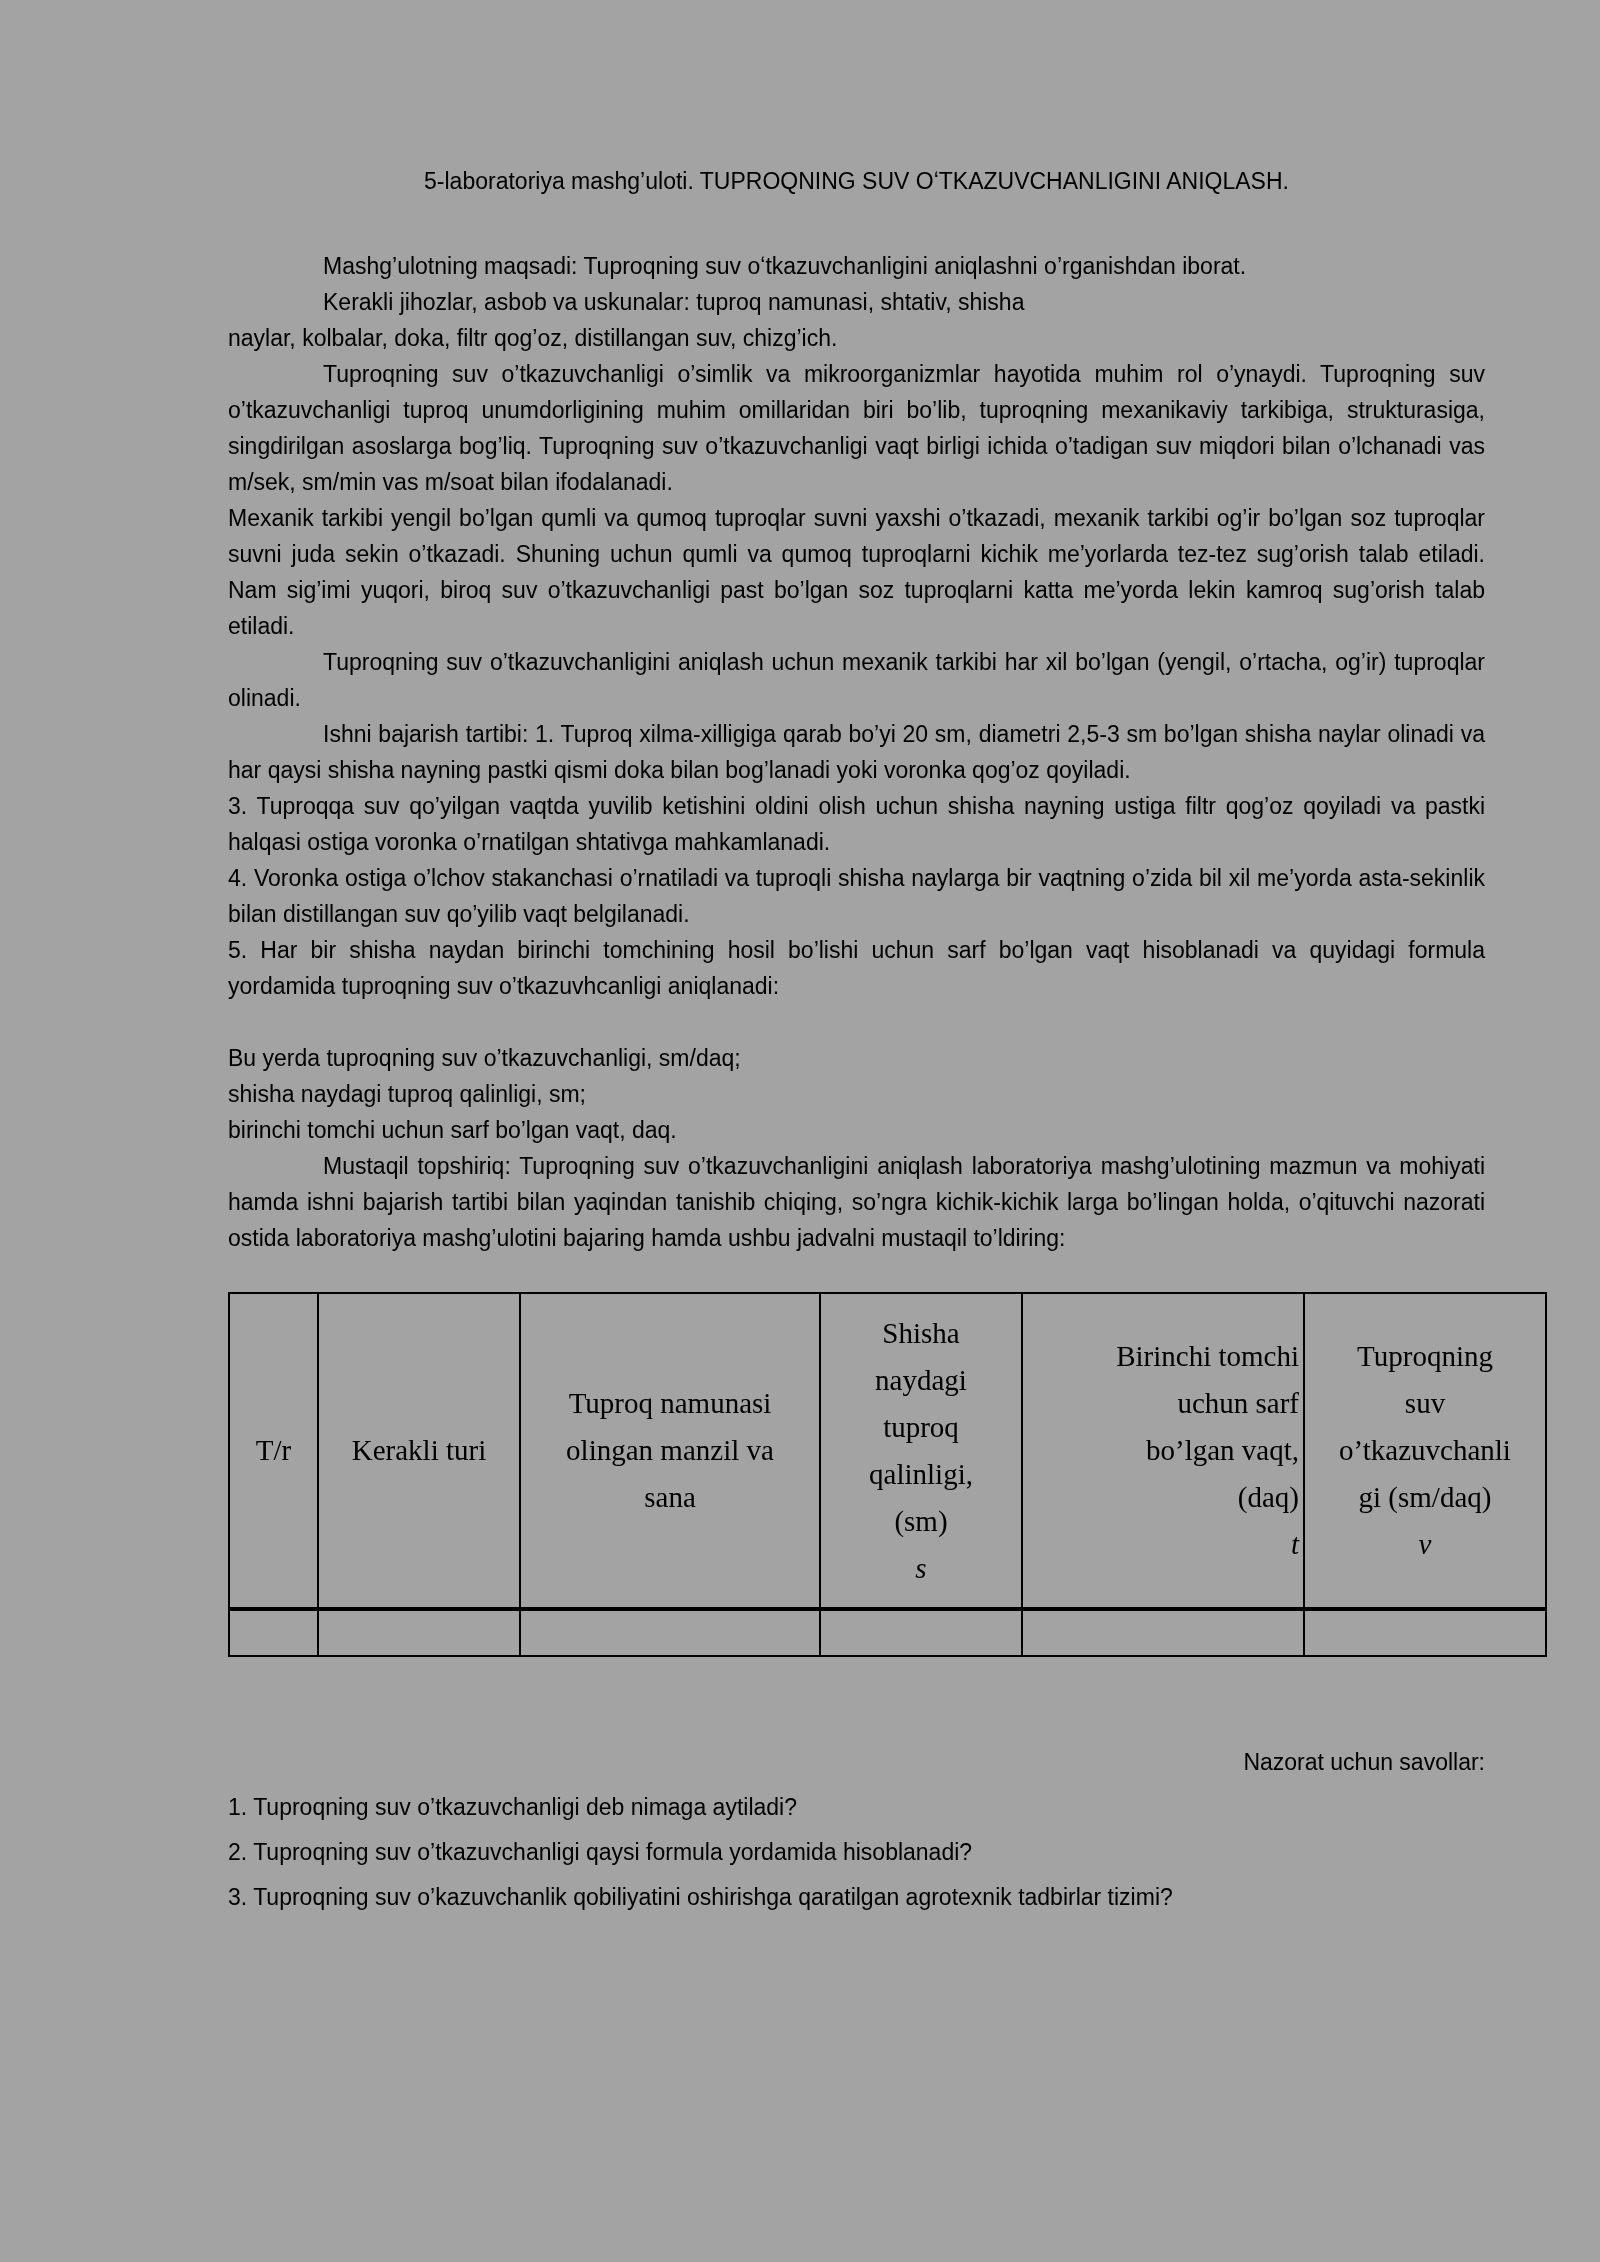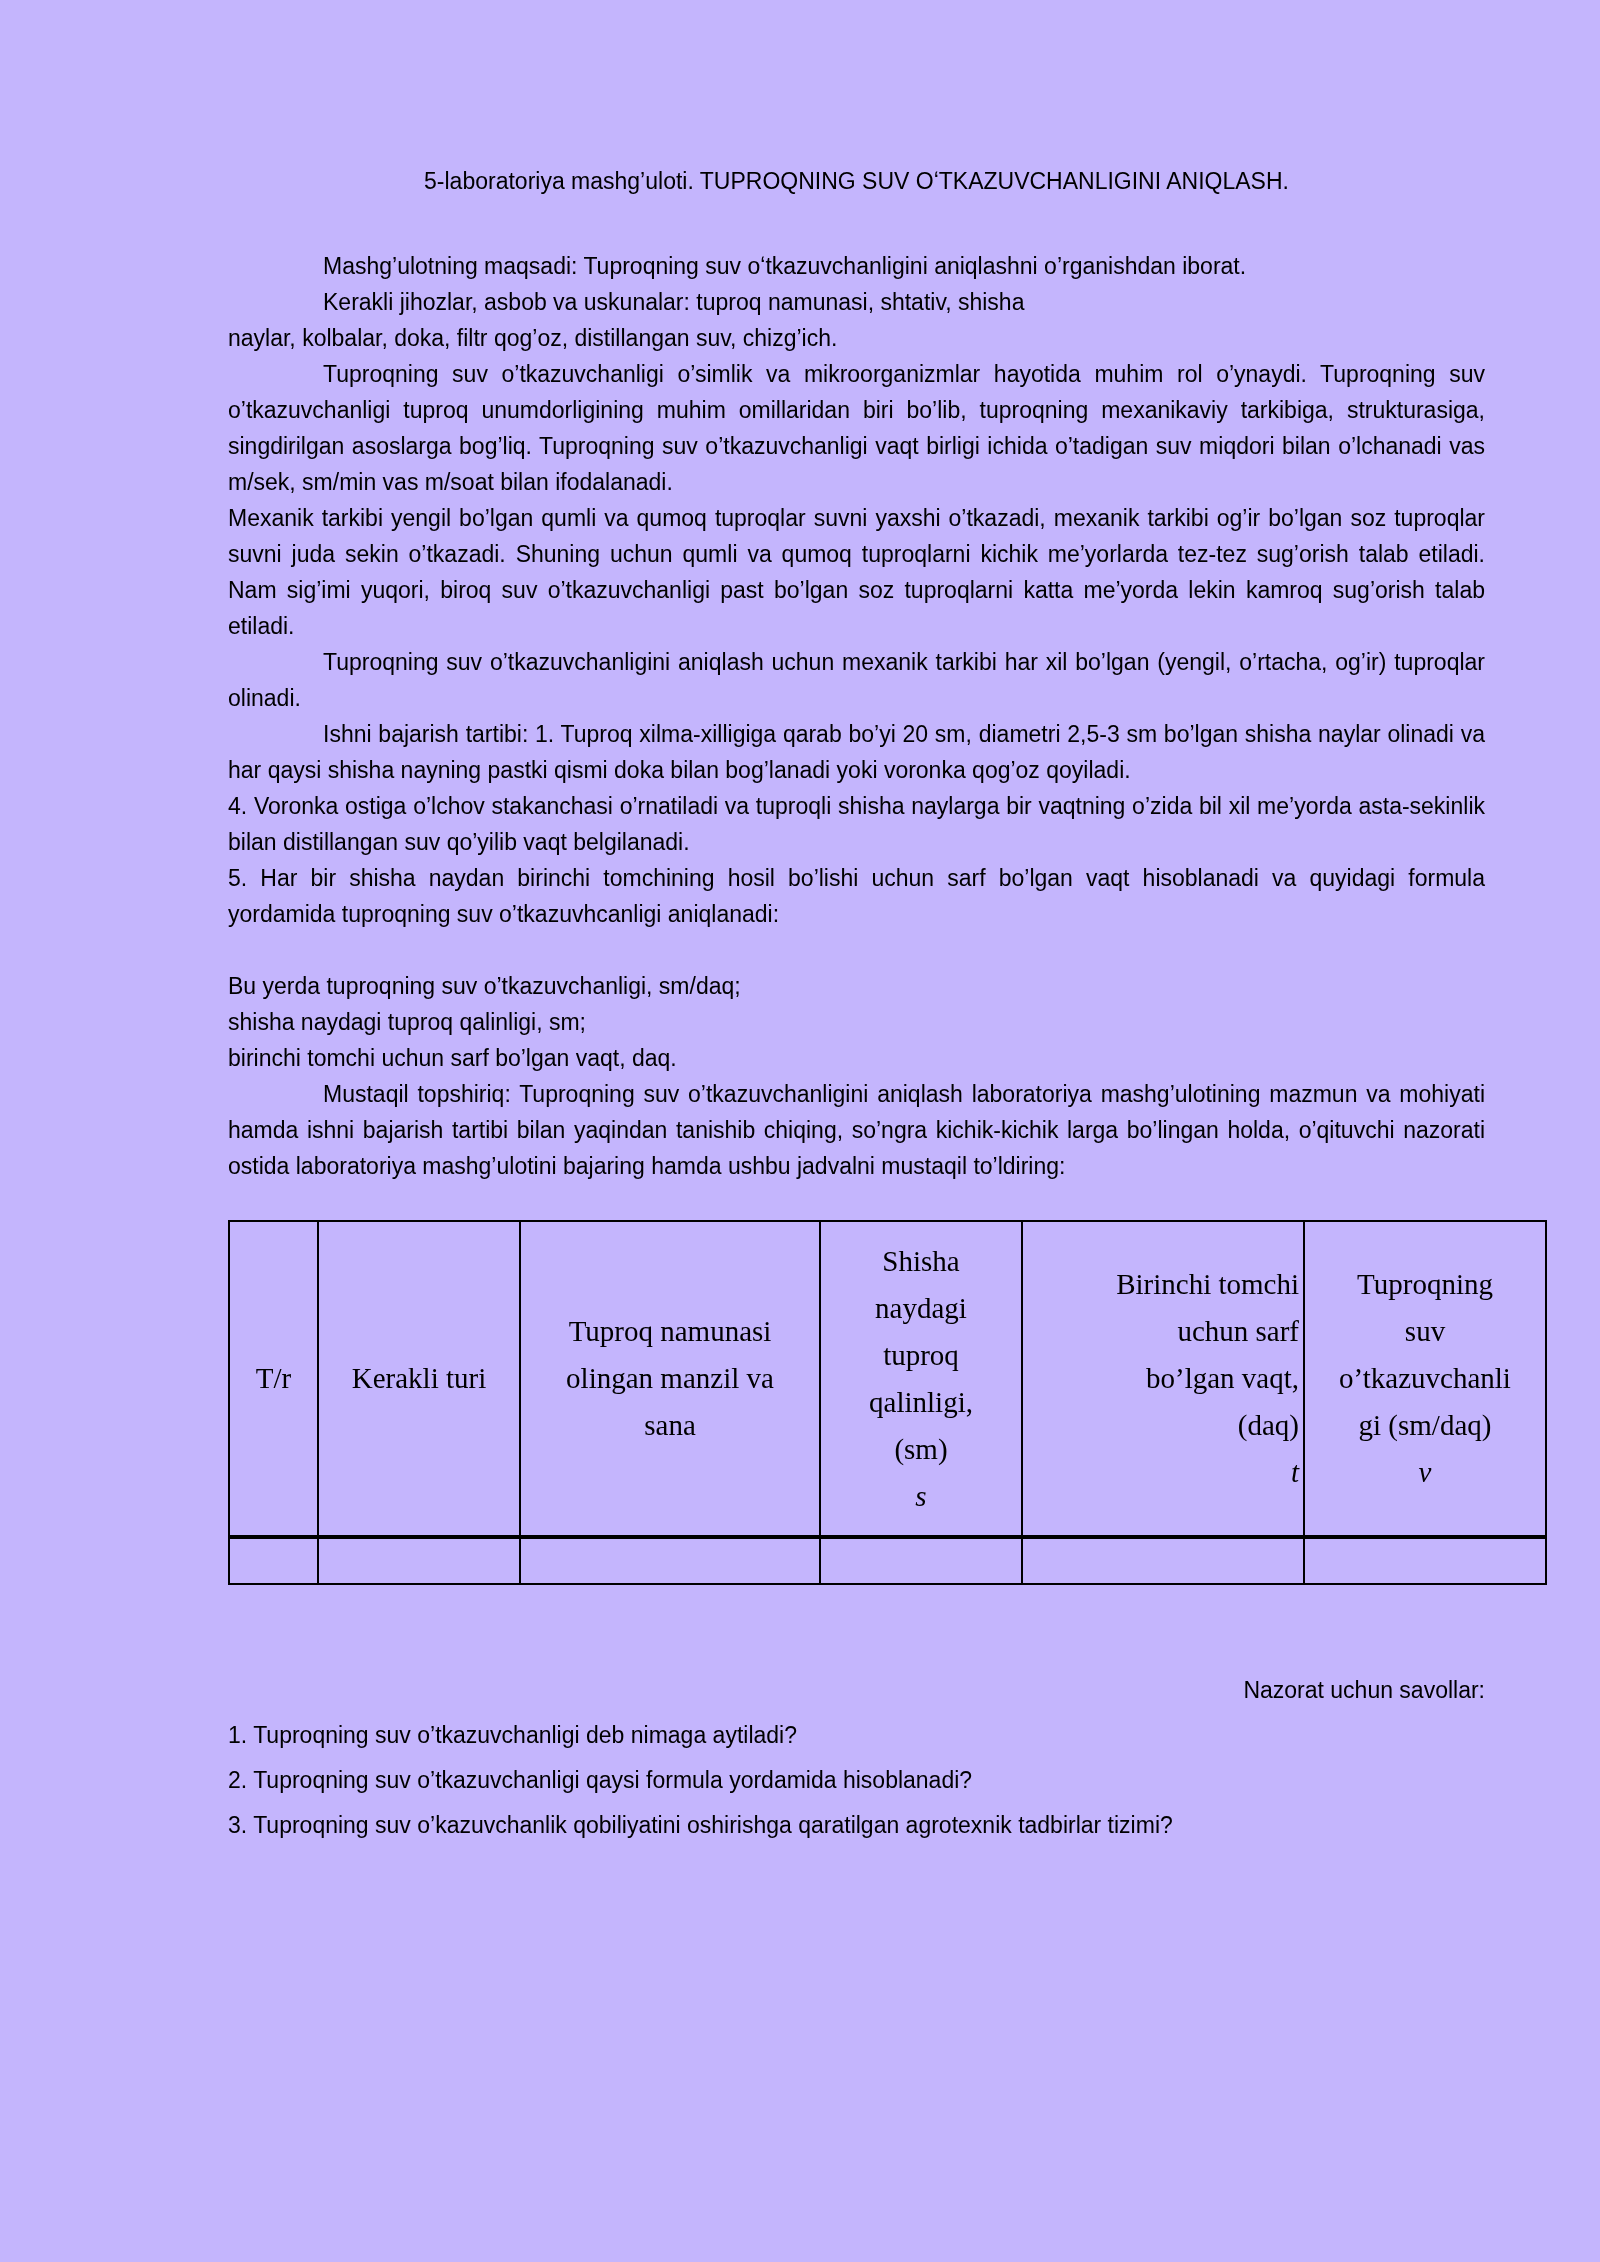--- a/index.html
+++ b/index.html
@@ -4,21 +4,21 @@
 <style>
   html, body {
     margin: 0;
     padding: 0;
     background: #ffffff;
   }
   .page {
     position: relative;
     width: 1600px;
     height: 2262px;
-    background: #c4b5fd;
+    background: #a3a3a3;
     box-sizing: border-box;
     padding: 163px 115px 0 228px;
     font-family: "Liberation Sans", sans-serif;
     font-size: 23px;
     line-height: 36px;
     color: #000000;
     overflow: hidden;
   }
   .doc-title {
     font-size: 23px;
@@ -86,20 +86,21 @@
   <h1 class="doc-title">5-laboratoriya mashg’uloti. TUPROQNING SUV OʻTKAZUVCHANLIGINI ANIQLASH.</h1>
 
   <div>
       <p class="para indent justify">Mashg’ulotning maqsadi: Tuproqning suv oʻtkazuvchanligini aniqlashni o’rganishdan iborat.</p>
       <p class="para indent">Kerakli jihozlar, asbob va uskunalar: tuproq namunasi, shtativ, shisha
 naylar, kolbalar, doka, filtr qog’oz, distillangan suv, chizg’ich.</p>
       <p class="para indent justify">Tuproqning suv o’tkazuvchanligi o’simlik va mikroorganizmlar hayotida muhim rol o’ynaydi. Tuproqning suv o’tkazuvchanligi tuproq unumdorligining muhim omillaridan biri bo’lib, tuproqning mexanikaviy tarkibiga, strukturasiga, singdirilgan asoslarga bog’liq. Tuproqning suv o’tkazuvchanligi vaqt birligi ichida o’tadigan suv miqdori bilan o’lchanadi vas m/sek, sm/min vas m/soat bilan ifodalanadi.</p>
       <p class="para justify">Mexanik tarkibi yengil bo’lgan qumli va qumoq tuproqlar suvni yaxshi o’tkazadi, mexanik tarkibi og’ir bo’lgan soz tuproqlar suvni juda sekin o’tkazadi. Shuning uchun qumli va qumoq tuproqlarni kichik me’yorlarda tez-tez sug’orish talab etiladi. Nam sig’imi yuqori, biroq suv o’tkazuvchanligi past bo’lgan soz tuproqlarni katta me’yorda lekin kamroq sug’orish talab etiladi.</p>
       <p class="para indent justify">Tuproqning suv o’tkazuvchanligini aniqlash uchun mexanik tarkibi har xil bo’lgan (yengil, o’rtacha, og’ir) tuproqlar olinadi.</p>
       <p class="para indent justify">Ishni bajarish tartibi: 1. Tuproq xilma-xilligiga qarab bo’yi 20 sm, diametri 2,5-3 sm bo’lgan shisha naylar olinadi va har qaysi shisha nayning pastki qismi doka bilan bog’lanadi yoki voronka qog’oz qoyiladi.</p>
+      <p class="para justify">3. Tuproqqa suv qo’yilgan vaqtda yuvilib ketishini oldini olish uchun shisha nayning ustiga filtr qog’oz qoyiladi va pastki halqasi ostiga voronka o’rnatilgan shtativga mahkamlanadi.</p>
       <p class="para justify">4. Voronka ostiga o’lchov stakanchasi o’rnatiladi va tuproqli shisha naylarga bir vaqtning o’zida bil xil me’yorda asta-sekinlik bilan distillangan suv qo’yilib vaqt belgilanadi.</p>
       <p class="para justify">5. Har bir shisha naydan birinchi tomchining hosil bo’lishi uchun sarf bo’lgan vaqt hisoblanadi va quyidagi formula yordamida tuproqning suv o’tkazuvhcanligi aniqlanadi:</p>
       <p class="para spacer"></p>
       <p class="para">Bu yerda tuproqning suv o’tkazuvchanligi, sm/daq;
 shisha naydagi tuproq qalinligi, sm;
 birinchi tomchi uchun sarf bo’lgan vaqt, daq.</p>
       <p class="para indent justify">Mustaqil topshiriq: Tuproqning suv o’tkazuvchanligini aniqlash laboratoriya mashg’ulotining mazmun va mohiyati hamda ishni bajarish tartibi bilan yaqindan tanishib chiqing, so’ngra kichik-kichik larga bo’lingan holda, o’qituvchi nazorati ostida laboratoriya mashg’ulotini bajaring hamda ushbu jadvalni mustaqil to’ldiring:</p>
     </div>
 
   <table class="results">

